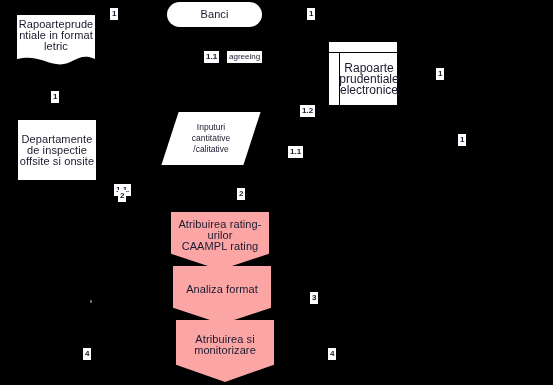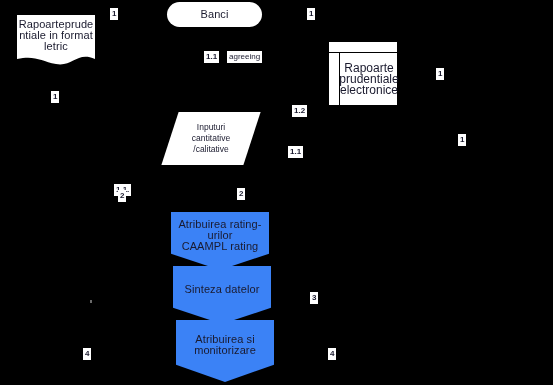--- a/index.html
+++ b/index.html
@@ -64,21 +64,21 @@
     text-align: center;
     color: #1a1a2e;
     font-size: 8.5px;
     line-height: 11px;
     white-space: pre-line;
     pointer-events: none;
   }
 
   
   .chev {
-    background: #3b82f6;
+    background: #fca5a5;
     clip-path: polygon(0% 0%, 100% 0%, 100% 72%, 50% 100%, 0% 72%);
   }
   .chev .node-text { inset: 0 0 20% 0; }
 
   
   .cyl-body {
     position: absolute;
     left: 0; right: 0;
     top: 7px; bottom: 7px;
     background: #ffffff;
@@ -190,36 +190,41 @@
 
   <div class="node tbl" style="left:328px; top:41px; width:70px; height:65px;">
     <div class="tbl-hdr"></div>
     <div class="tbl-col"></div>
     <div class="tbl-text">Rapoarte
 prudentiale
 electronice</div>
   </div>
 
 
+  <div class="node rect" style="left:18px; top:120px; width:78px; height:60px;">
+    <div class="node-text">Departamente
+de inspectie
+offsite si onsite</div>
+  </div>
 
   <div class="node" style="left:170px; top:112px; width:82px; height:53px;">
     <div class="para" style="position:absolute; inset:0;"></div>
     <div class="para-text">Inputuri
 cantitative
 /calitative</div>
   </div>
 
 
   <div class="node chev" style="left:171px; top:212px; width:98px; height:58px;">
     <div class="node-text">Atribuirea rating-urilor
 CAAMPL rating</div>
   </div>
 
   <div class="node chev" style="left:173px; top:266px; width:98px; height:58px;">
-    <div class="node-text">Sinteza datelor</div>
+    <div class="node-text">Analiza format</div>
   </div>
 
   <div class="node chev" style="left:176px; top:320px; width:98px; height:62px;">
     <div class="node-text">Atribuirea si
 monitorizare</div>
   </div>
 
   <div class="speck" style="left:90px; top:300px;"></div>
 
   <div class="tag" style="left:110px; top:8px;">1</div>
@@ -227,21 +232,21 @@
   <div class="tag" style="left:307px; top:8px;">1</div>
 
   <div class="tag" style="left:204px; top:51px;">1.1</div>
 
   <div class="tag-plain" style="left:227px; top:51px;">agreeing</div>
 
   <div class="tag" style="left:436px; top:68px;">1</div>
 
   <div class="tag" style="left:51px; top:91px;">1</div>
 
-  <div class="tag" style="left:292px; top:105px;">1.2</div>
+  <div class="tag" style="left:300px; top:105px;">1.2</div>
 
   <div class="tag" style="left:458px; top:134px;">1</div>
 
   <div class="tag" style="left:114px; top:142px;margin-top:42px;">1.1.</div>
 
   <div class="tag" style="left:288px; top:146px;">1.1</div>
 
   <div class="tag" style="left:118px; top:190px;">2</div>
 
   <div class="tag" style="left:237px; top:188px;">2</div>

